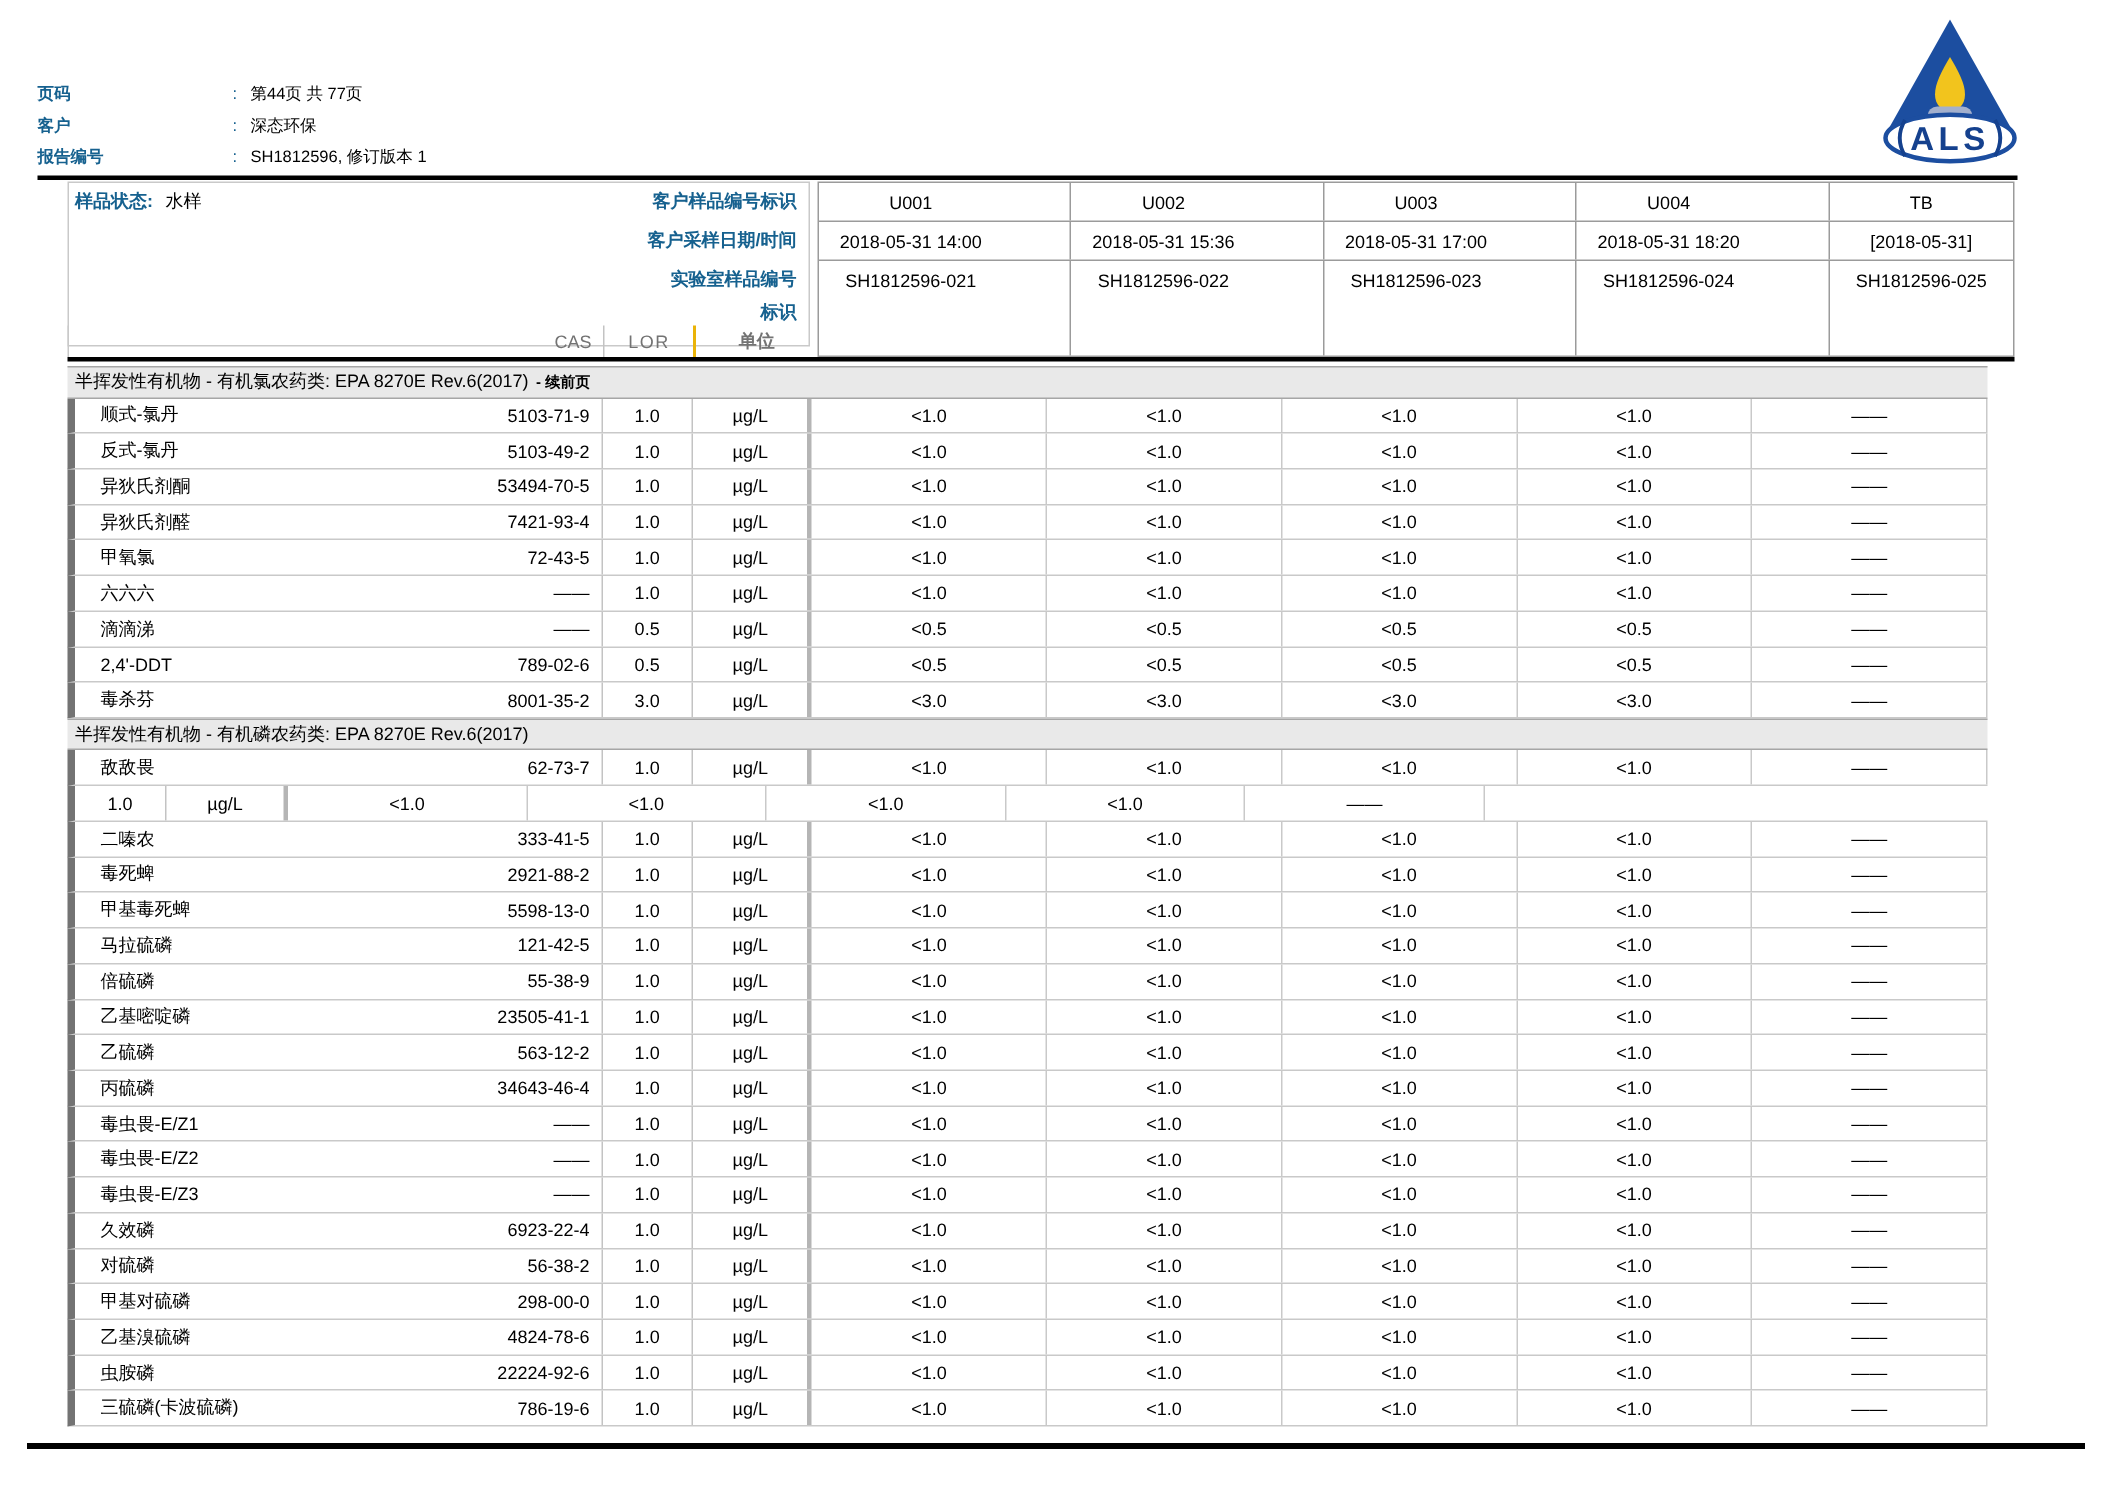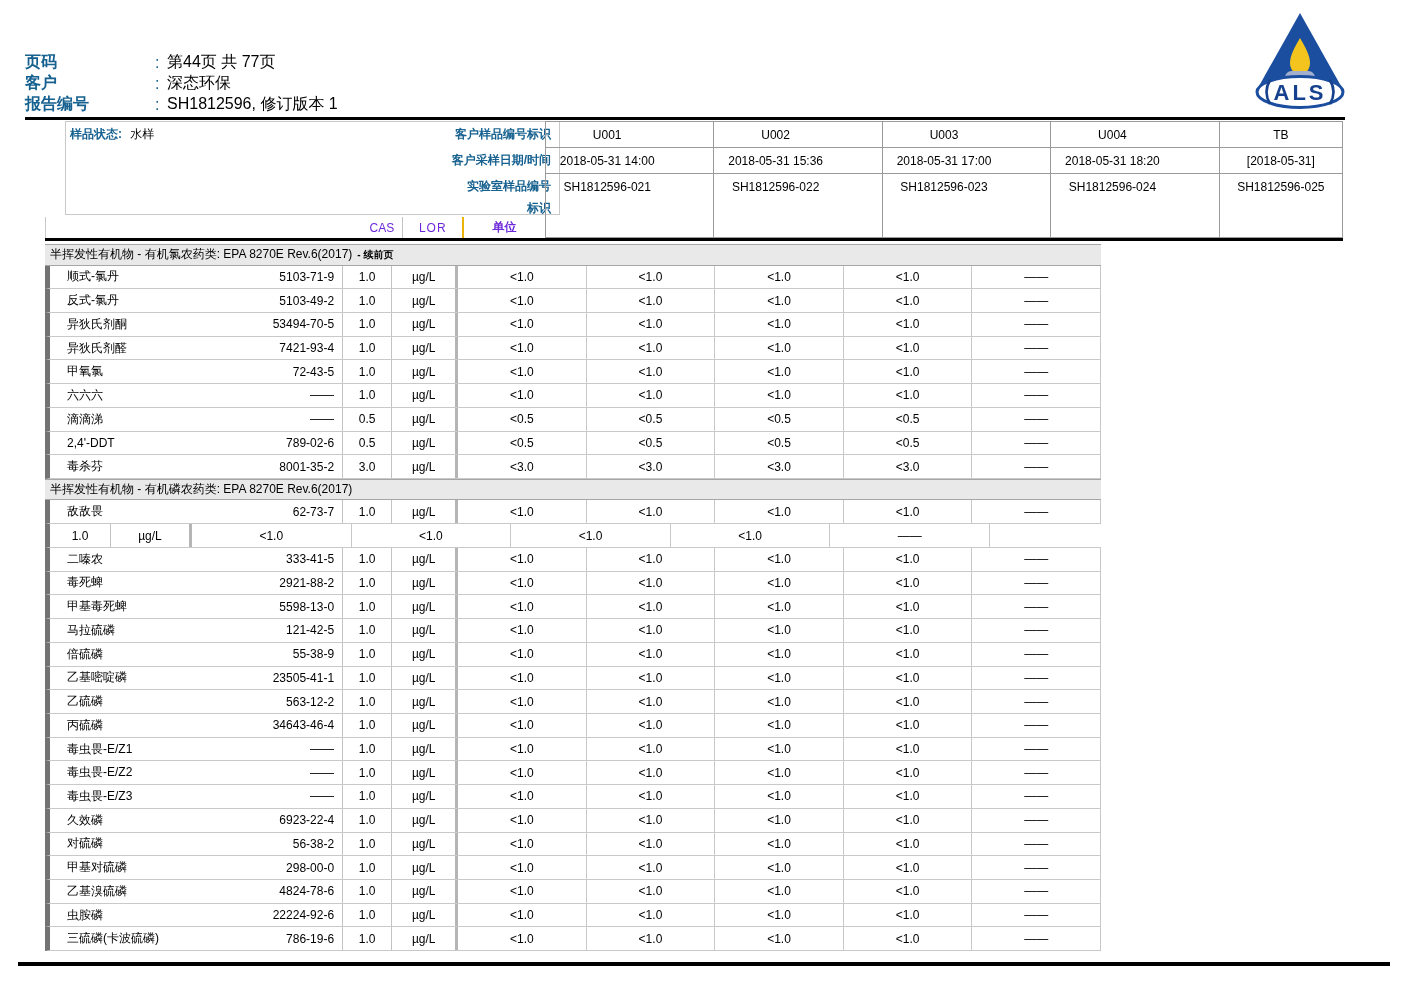--- a/index.html
+++ b/index.html
@@ -1,61 +1,61 @@
 <!DOCTYPE html>
 <html><head>
 <meta charset="utf-8">
 <style>
   html,body{margin:0;padding:0;background:#fff;}
   .page{position:relative;width:1402px;height:992px;background:#fff;overflow:hidden;
         font-family:"Liberation Sans","DejaVu Sans",sans-serif;}
 
   
   .header-fields{position:absolute;left:25px;top:52px;}
-  .field-row{display:flex;align-items:center;height:21px;font-size:16px;}
+  .field-row{display:flex;align-items:center;height:21px;font-size:11px;}
   .field-label{width:130px;color:#16618f;font-weight:bold;}
   .field-colon{width:12px;color:#16618f;}
   .field-value{color:#000;}
 
   .logo-wrap{position:absolute;left:1253px;top:8px;width:94px;height:102px;}
 
   .rule-top{position:absolute;left:25px;top:117px;width:1320px;height:3px;background:#000;}
   .rule-mid{position:absolute;left:45px;top:238px;width:1298px;height:3px;background:#000;}
   .rule-bottom{position:absolute;left:18px;top:962px;width:1372px;height:4px;background:#000;}
 
   
-  .left-meta-box{position:absolute;left:45px;top:121px;width:495px;height:94px;
-                 border:1px solid #c9c9c9;box-sizing:border-box;margin-left:20px;}
+  .left-meta-box{position:absolute;left:45px;top:121px;width:495px;height:110px;
+                 border:1px solid #c9c9c9;box-sizing:border-box;}
   .status-line{position:absolute;left:4px;top:4px;font-size:12px;white-space:nowrap;}
   .status-label{color:#16618f;font-weight:bold;}
   .status-value{color:#000;margin-left:5px;}
   .row-label{position:absolute;right:8px;font-size:12px;color:#16618f;font-weight:bold;white-space:nowrap;}
   .rl-0{top:4px;} .rl-1{top:30px;} .rl-2{top:56px;} .rl-3{top:78px;}
 
   .samples-box{position:absolute;left:545px;top:121px;width:798px;height:117px;
                border:1px solid #9b9b9b;box-sizing:border-box;display:flex;flex-direction:column;}
   .samples-row{display:flex;gap:45px;}
   .samples-row.ids,.samples-row.dates{height:26px;border-bottom:1px solid #9b9b9b;box-sizing:border-box;}
   .samples-row.labs{flex:1;}
   .sample-cell{flex:1;display:flex;justify-content:center;align-items:center;
                font-size:12px;color:#000;border-left:1px solid #9b9b9b;box-sizing:border-box;}
   .sample-cell:first-child{border-left:none;}
   .samples-row.labs .sample-cell{align-items:flex-start;padding-top:6px;}
 
   
   .subhead-row{position:absolute;left:45px;top:217px;width:500px;height:21px;display:flex;
-               font-size:12px;color:#6d28d9;border-left:1px solid #c9c9c9;box-sizing:border-box;}
+               font-size:12px;color:#737373;border-left:1px solid #c9c9c9;box-sizing:border-box;}
   .sh-cas{width:358px;display:flex;justify-content:flex-end;align-items:center;
           padding-right:8px;border-right:1px solid #c3c3c3;box-sizing:border-box;}
   .sh-lor{width:61px;display:flex;justify-content:center;align-items:center;
           border-right:2px solid #eab308;box-sizing:border-box;letter-spacing:1px;}
   .sh-unit{width:81px;display:flex;justify-content:center;align-items:center;font-weight:bold;box-sizing:border-box;}
 
   
-  .table-body{position:absolute;left:45px;top:244px;width:1056px;border-radius:16px;}
+  .table-body{position:absolute;left:45px;top:244px;width:1280px;border-radius:16px;}
   .section-bar{height:21.5px;background:#e9e9e9;border-top:1px solid #a6a6a6;border-bottom:1px solid #a6a6a6;
                display:flex;align-items:center;padding-left:5px;font-size:12px;color:#000;box-sizing:border-box;}
   .section-suffix{font-size:10px;font-weight:bold;margin-left:5px;}
   .data-row{display:flex;height:23.72px;border-bottom:1px solid #c9c9c9;border-left:5px solid #737373;
             box-sizing:border-box;font-size:12px;color:#000;}
   .c-name{width:358px;display:flex;justify-content:space-between;align-items:center;
           padding:0 8px 0 17px;border-right:1px solid #c3c3c3;box-sizing:border-box;}
   .c-lor{width:61px;display:flex;justify-content:center;align-items:center;
          border-right:1px solid #c3c3c3;box-sizing:border-box;}
   .c-unit{width:81px;display:flex;justify-content:center;align-items:center;

